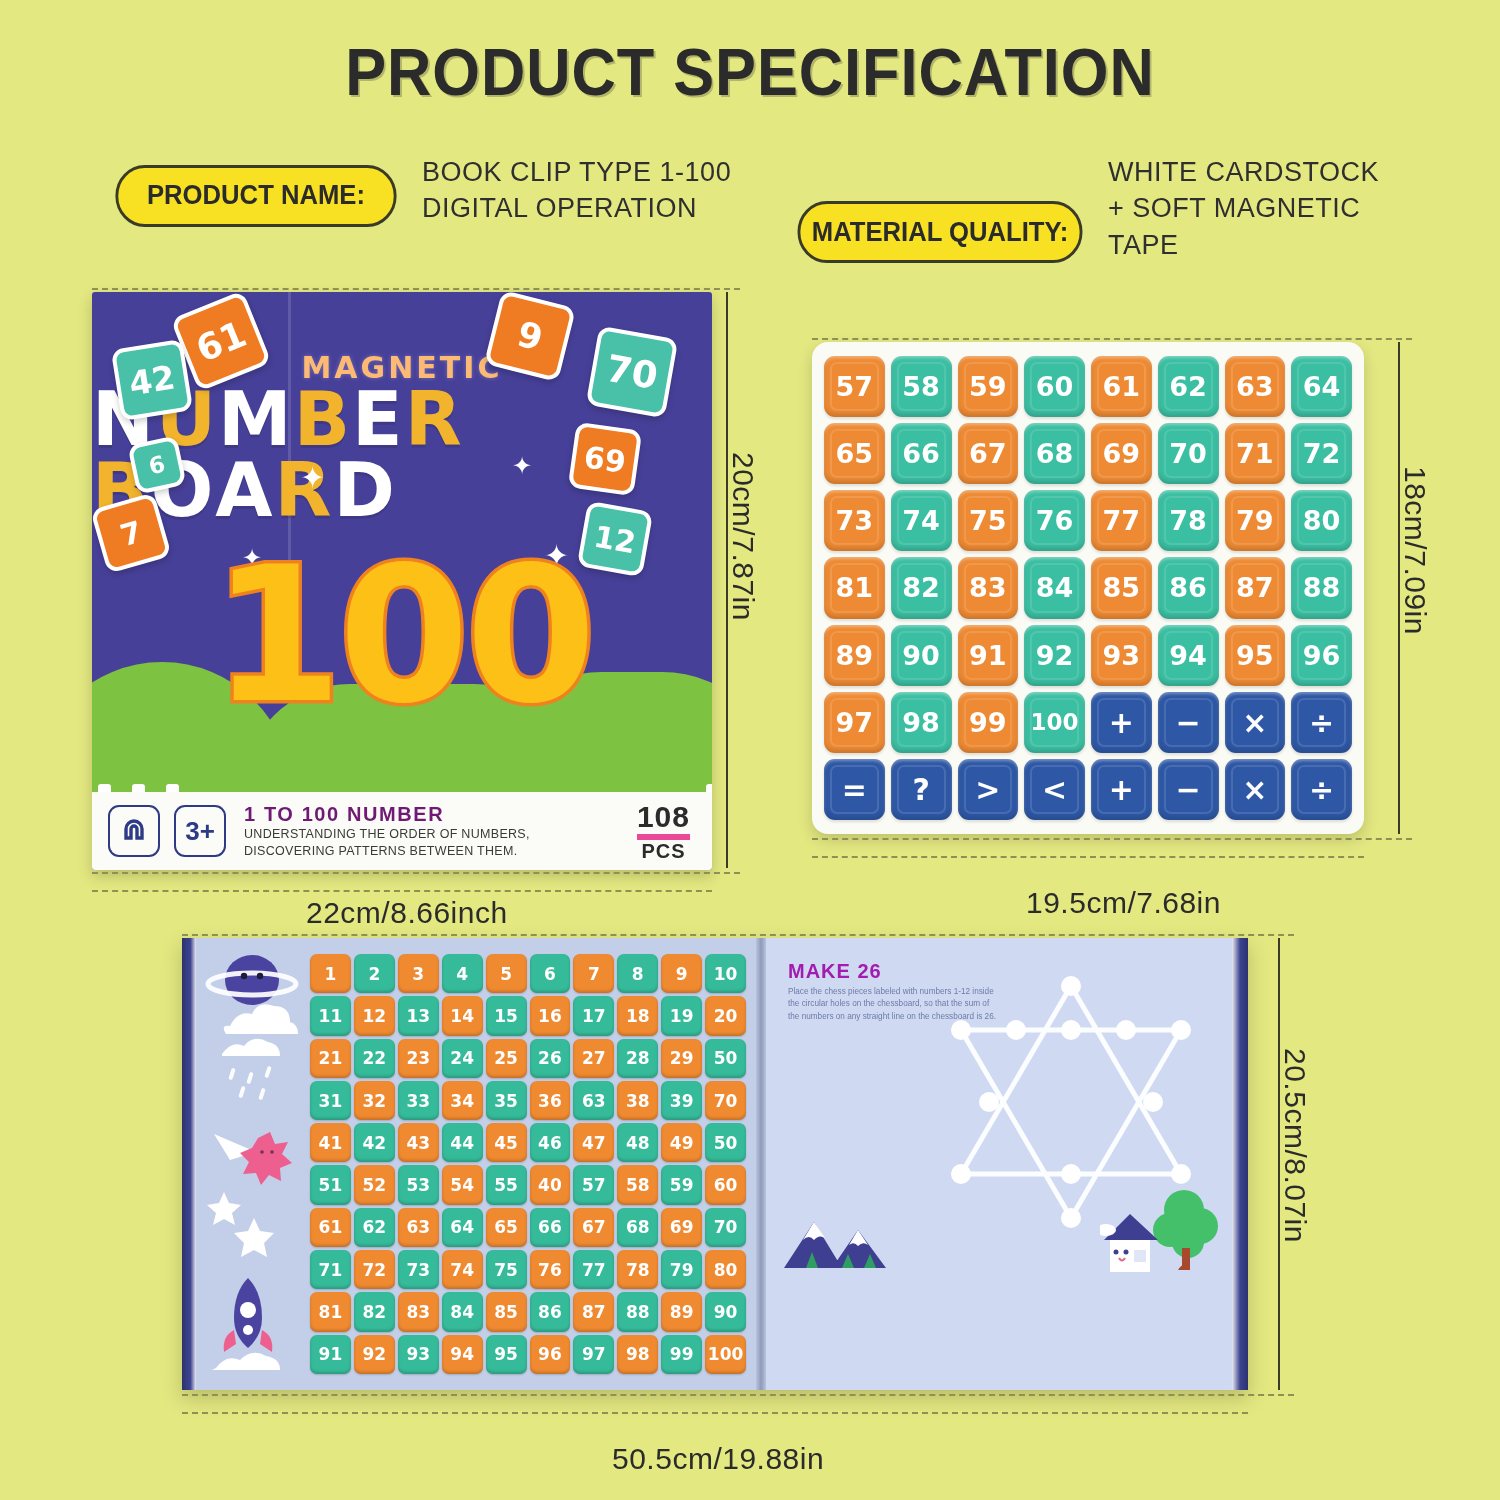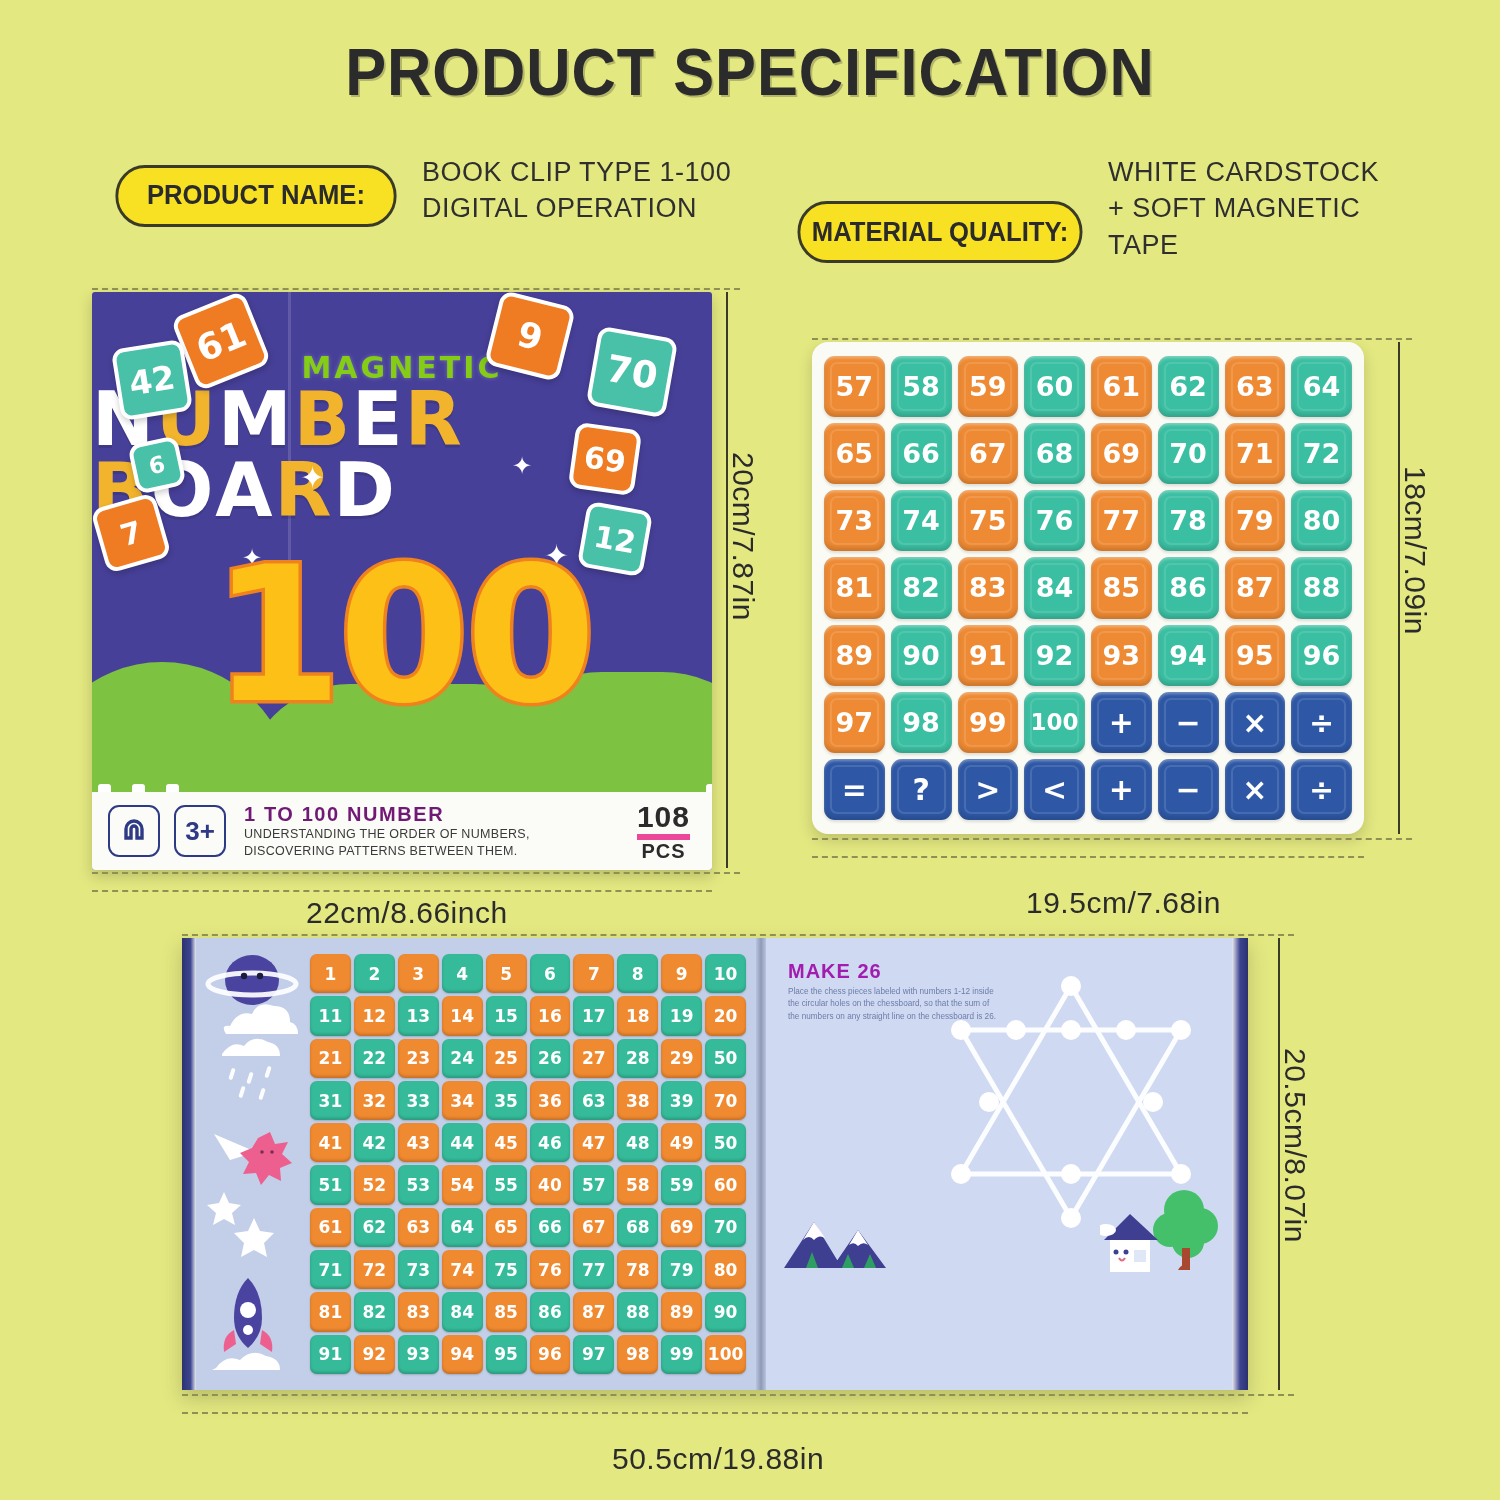--- a/index.html
+++ b/index.html
@@ -82,21 +82,21 @@
   .badge svg { display:block; }
   .cover-text { flex: 1 1 auto; padding-left: 4px; }
   .cover-text .h { font-size: 20px; font-weight: bold; color: #701a75; letter-spacing: 1.6px; }
   .cover-text .s { font-size: 12.5px; color: #3a3a3a; letter-spacing: .3px; line-height: 1.35; white-space: pre-line; }
   .pcs { text-align: center; color: #2b2b2b; flex: none; padding-right: 6px; }
   .pcs .n { font-size: 30px; font-weight: bold; letter-spacing: 1px; }
   .pcs .l { font-size: 20px; font-weight: bold; border-top: 6px solid #ec4899; letter-spacing: 1px; }
 
   .magnetic {
     position: absolute; left: 0; right: 0; top: 58px; text-align: center;
-    color: #84cc16; font-size: 30px; font-weight: bold; letter-spacing: 3px;
+    color: #fdba74; font-size: 30px; font-weight: bold; letter-spacing: 3px;
     text-shadow: 0 0 4px rgba(255,255,255,.25);
     font-family: "DejaVu Sans", sans-serif;
   }
   .wordmark { position: absolute; left: 0; right: 0; top: 92px; text-align: left; }
   .wordmark .l1, .wordmark .l2 {
     font-size: 74px; font-weight: bold; letter-spacing: 2px; line-height: .96;
     font-family: "DejaVu Sans", sans-serif;
   }
   .wordmark span { display: inline-block; }
   .w-white { color: #ffffff; text-shadow: 0 3px 0 rgba(0,0,0,.12); }

